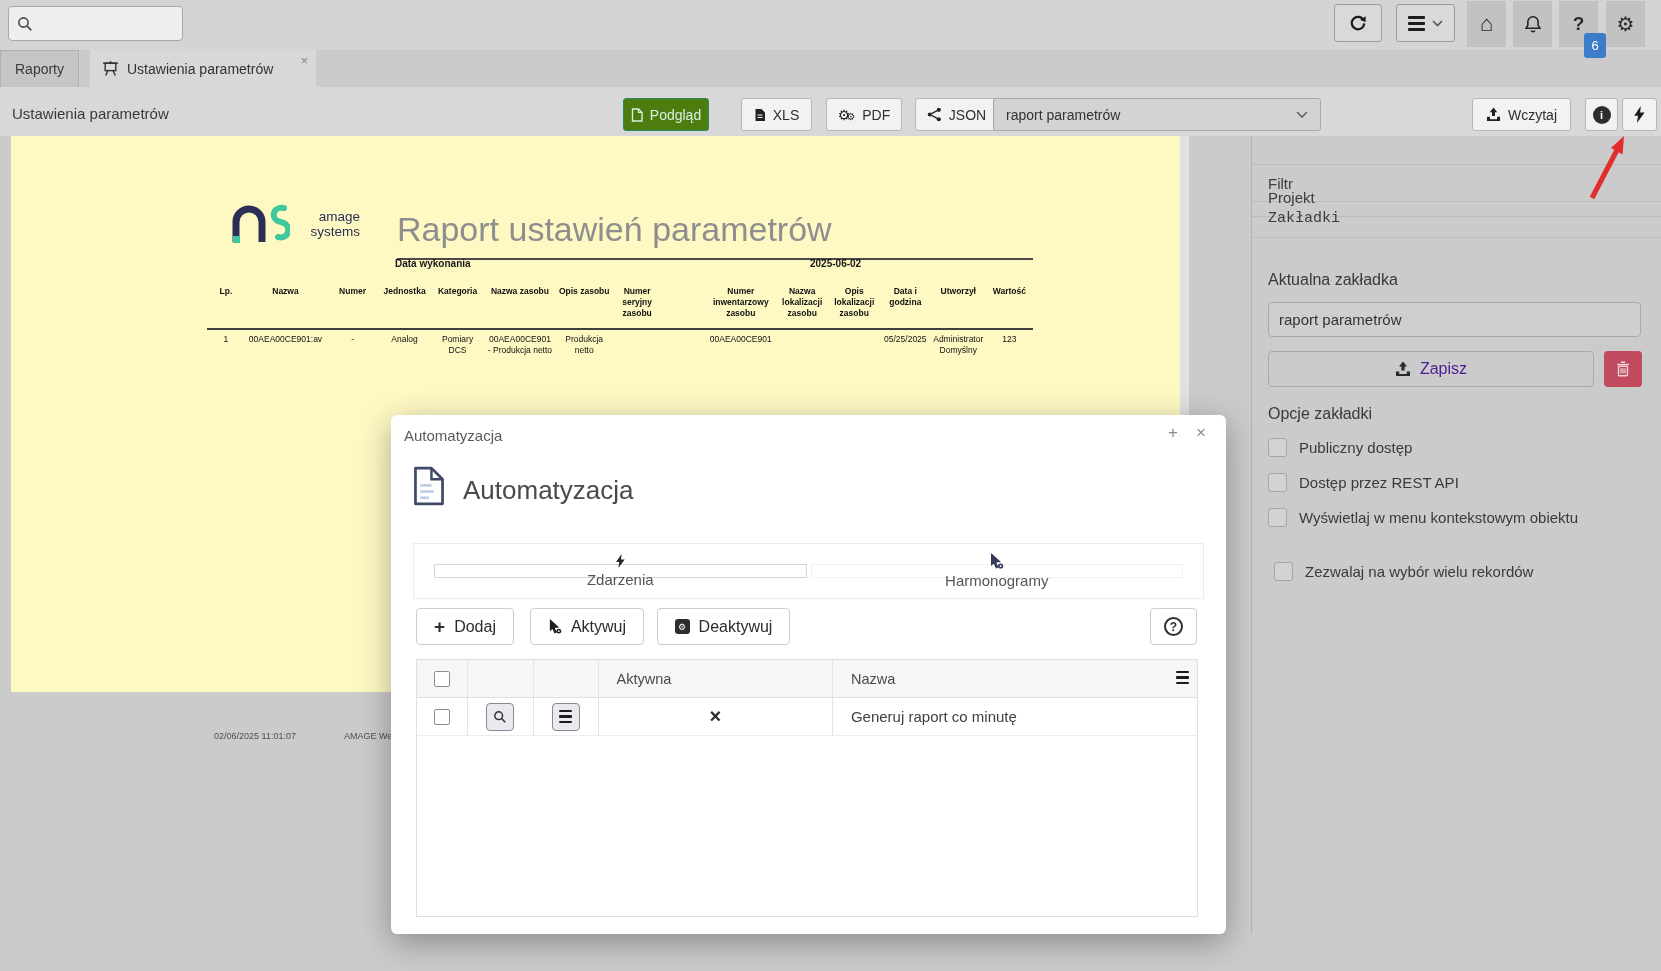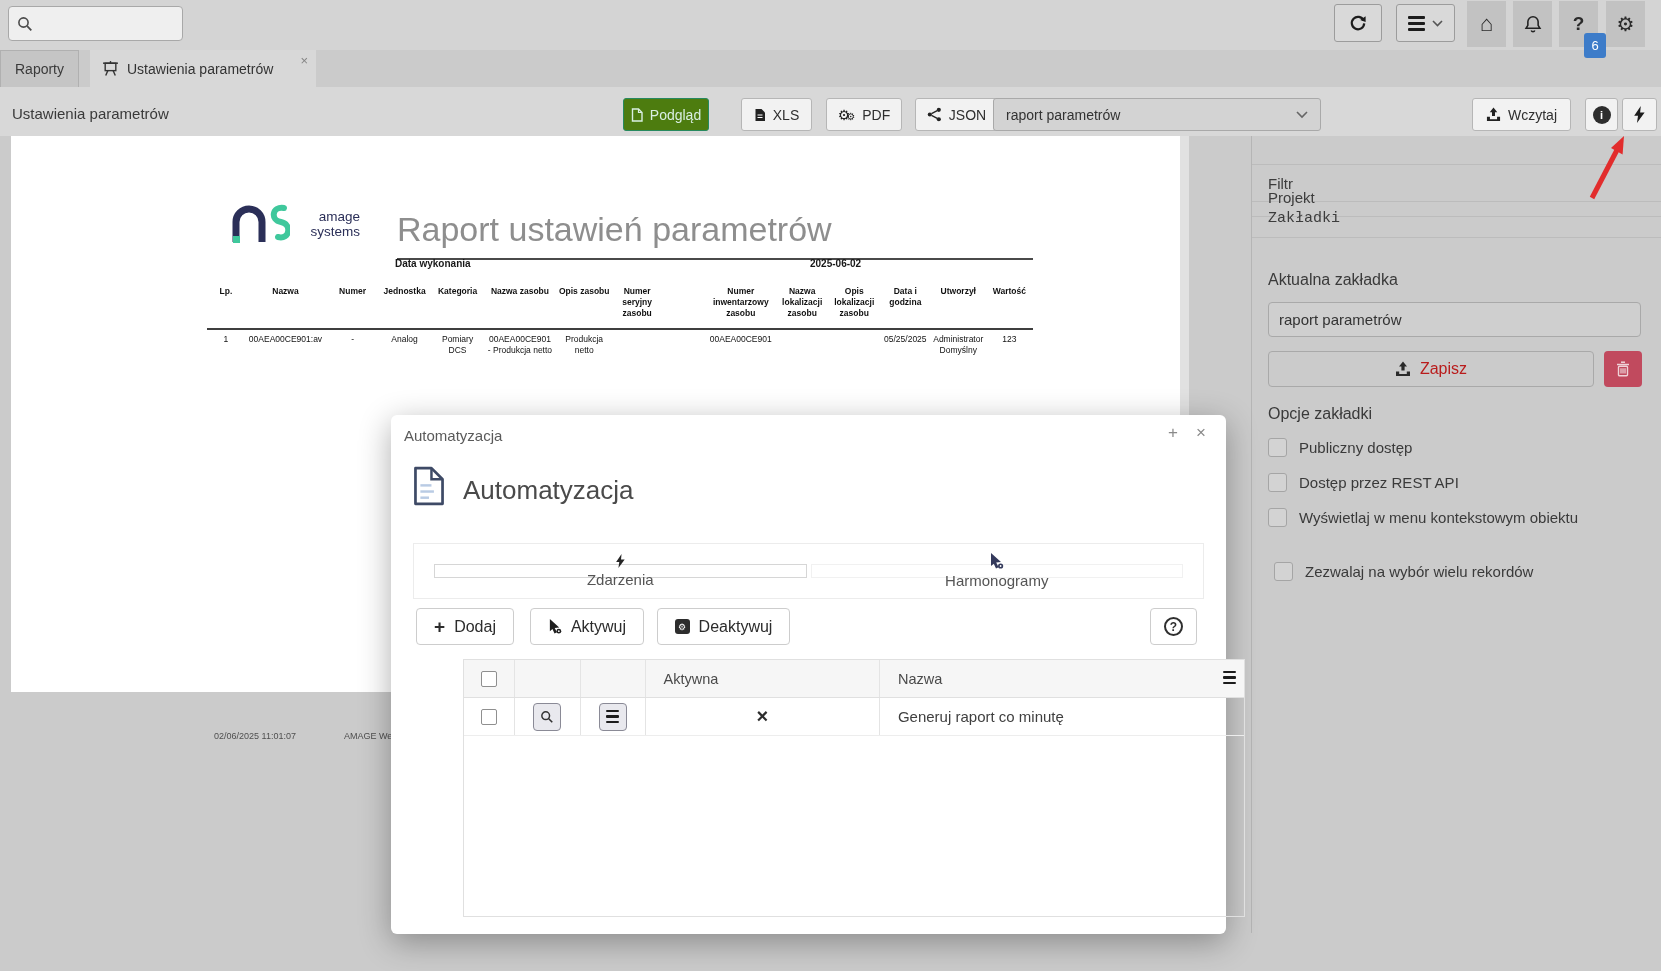--- a/index.html
+++ b/index.html
@@ -46,21 +46,21 @@
   .tselect { position:absolute; left:993px; top:98px; width:328px; height:33px; background:#d3d3d3;
     border:1px solid #a9a9a9; border-radius:3px; display:flex; align-items:center; padding:0 12px;
     font-size:14px; color:#333; }
   .tselect .chev { margin-left:auto; }
   .circle-i { width:18px; height:18px; border-radius:50%; background:#2d2d2d; color:#fff; font-size:11px;
     font-weight:bold; display:flex; align-items:center; justify-content:center; font-style:normal; }
   .gearpair { font-size:14px; line-height:1; color:#222; letter-spacing:-4px; }
   .gearpair .g2 { font-size:10px; }
 
   
-  .pane { position:absolute; left:11px; top:136px; width:1169px; height:556px; background:#ffffff; }
+  .pane { position:absolute; left:11px; top:136px; width:1169px; height:556px; background:#fef9c3; }
   .scrollstrip { position:absolute; left:1180px; top:136px; width:9px; height:556px; background:#e1e1e1; }
   .vdivider { position:absolute; left:1251px; top:136px; width:1px; height:797px; background:#b5b5b5; }
 
   .logo-wrap { position:absolute; left:217px; top:66px; display:flex; align-items:center; gap:6px; }
   .logo-text { width:64px; text-align:right; font-size:13.5px; line-height:1.1; color:#2b2f58; }
   .report-title { position:absolute; left:386px; top:74px; width:636px; font-size:34px; color:#8e8e8e;
     border-bottom:2px solid #4a4a4a; padding-bottom:9px; }
   .rlabel { position:absolute; font-size:10px; font-weight:bold; color:#181818; }
   .rcols, .rrow { position:absolute; left:196px; width:826px; display:flex; }
   .rcols { top:150px; }
@@ -76,21 +76,21 @@
   .pane-footer { position:absolute; top:731px; font-size:9px; color:#4f4f4f; }
 
   
   .sect { position:absolute; left:1252px; width:409px; height:38px; border-bottom:1px solid #bcbcbc;
     display:flex; align-items:center; padding-left:16px; font-size:15px; color:#3c3c3c; }
   .side-h { position:absolute; left:1268px; font-size:16px; color:#3a3a3a; }
   .side-input { position:absolute; left:1268px; top:302px; width:373px; height:35px; background:#cfcfcf;
     border:1px solid #a9a9a9; border-radius:4px; padding:0 10px; font-size:15px; color:#333;
     font-family:"Liberation Sans", sans-serif; outline:none; }
   .save-btn { position:absolute; left:1268px; top:351px; width:326px; height:36px; border:1px solid #a9a9a9;
-    border-radius:4px; display:flex; align-items:center; justify-content:center; gap:9px; font-size:16px; color:#b91c1c; }
+    border-radius:4px; display:flex; align-items:center; justify-content:center; gap:9px; font-size:16px; color:#4c1d95; }
   .trash-btn { position:absolute; left:1604px; top:351px; width:38px; height:36px; border-radius:4px;
     display:flex; align-items:center; justify-content:center; }
   .checkrow { position:absolute; left:1268px; height:22px; display:flex; align-items:center; gap:12px;
     font-size:15px; color:#3a3a3a; }
   .cb { display:inline-block; width:19px; height:19px; border:1px solid #a5a5a5; border-radius:3px; background:#d3d3d3; flex:none; }
 
   
   .modal { position:absolute; left:391px; top:415px; width:835px; height:519px; background:#fff;
     border-radius:6px; box-shadow:0 8px 32px rgba(0,0,0,.32); z-index:10; }
   .modal-title { position:absolute; left:13px; top:12px; font-size:15px; color:#5a5a5a; }
@@ -102,21 +102,21 @@
   .mtab { flex:1; display:flex; flex-direction:column; align-items:center; justify-content:center; gap:3px;
     font-size:15px; color:#555; background:#fff; }
   .mtab.ev { border:1px solid #d6d6d6; }
   .mtab.sc { border:1px solid #f1f1f1; }
   .mbtn { position:absolute; top:193px; height:37px; border:1px solid #cdcdcd; border-radius:4px; background:#fff;
     display:flex; align-items:center; justify-content:center; gap:9px; font-size:16px; color:#2c2c2c; }
   .mini-dark { width:15px; height:15px; background:#2d2d2d; border-radius:3px; color:#fff; font-size:9px;
     display:flex; align-items:center; justify-content:center; }
   .qring { width:19px; height:19px; border:2px solid #2f2f2f; border-radius:50%; color:#2f2f2f; font-size:12px;
     font-weight:bold; display:flex; align-items:center; justify-content:center; }
-  .mtable { position:absolute; left:25px; top:244px; width:782px; height:258px; border:1px solid #e0e0e0;margin-left:47px; }
+  .mtable { position:absolute; left:25px; top:244px; width:782px; height:258px; border:1px solid #e0e0e0; }
   .mth, .mtr { display:flex; height:38px; }
   .mth { background:#f6f6f6; border-bottom:1px solid #e0e0e0; }
   .mtr { border-bottom:1px solid #ededed; }
   .mc { display:flex; align-items:center; justify-content:center; border-right:1px solid #e4e4e4; }
   .mc:nth-child(1){width:51px;} .mc:nth-child(2){width:66px;} .mc:nth-child(3){width:65px;}
   .mc:nth-child(4){width:235px;} .mc:nth-child(5){width:365px; border-right:none; justify-content:flex-start; padding-left:18px;}
   .mth .mc { font-size:14.5px; color:#4a4a4a; }
   .mth .mc:nth-child(4){ justify-content:flex-start; padding-left:18px; }
   .mcb { width:16px; height:16px; border:1px solid #8f8f8f; border-radius:2px; background:#fff; }
   .rowbtn { width:28px; height:28px; background:#e9e9ee; border:1px solid #8a8a96; border-radius:4px;

